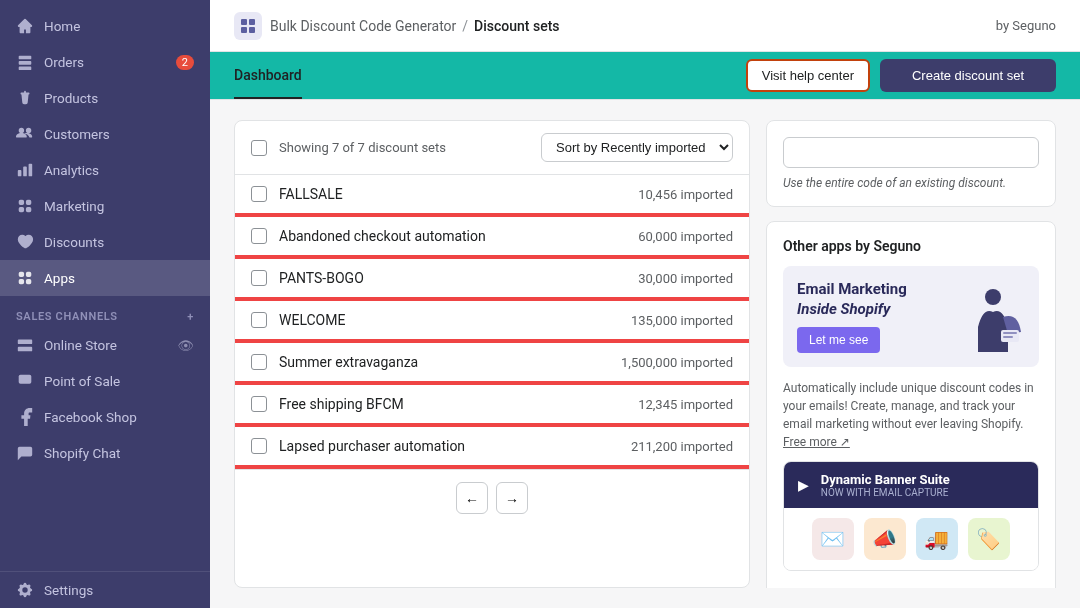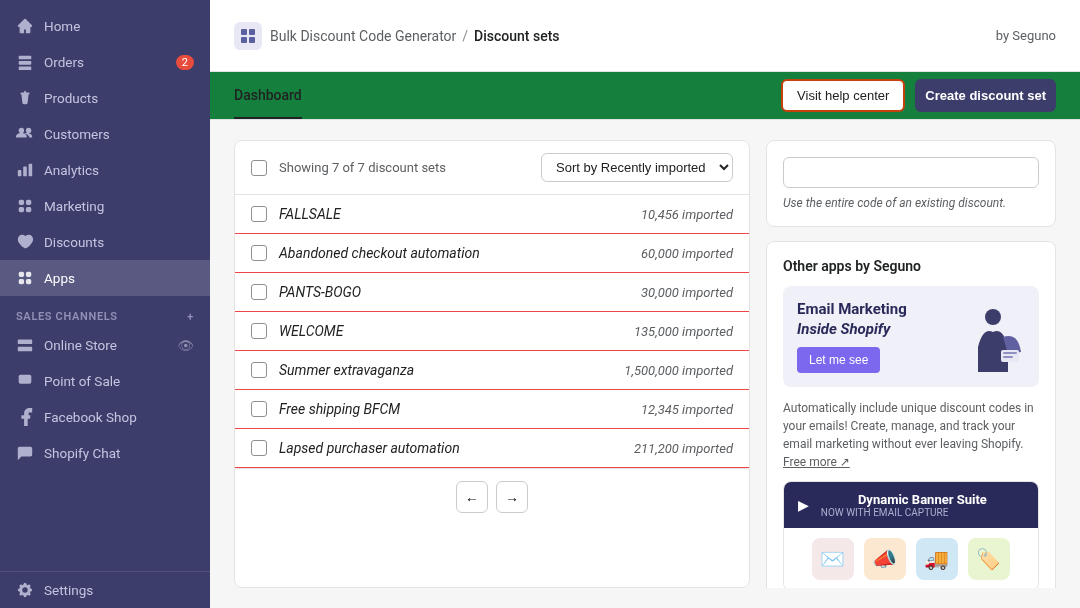--- a/index.html
+++ b/index.html
@@ -73,21 +73,21 @@
       overflow: hidden;
     }
 
     
     .topbar {
       background: #fff;
       border-bottom: 1px solid #e1e3e5;
       padding: 0 24px;
       display: flex;
       align-items: center;
-      height: 72px;
+      height: 52px;
       gap: 8px;
     }
     .topbar-icon {
       width: 28px;
       height: 28px;
       background: #e8e8f5;
       border-radius: 6px;
       display: flex;
       align-items: center;
       justify-content: center;
@@ -105,21 +105,21 @@
     .breadcrumb-current { color: #202223; font-weight: 500; }
     .topbar-right {
       margin-left: auto;
       font-size: 13px;
       color: #5c5f62;
       padding-left: 27px;
     }
 
     
     .subheader {
-      background: #15803d;
+      background: #14b8a6;
       border-bottom: 1px solid #e1e3e5;
       padding: 0 24px;
       display: flex;
       align-items: center;
       justify-content: space-between;
       height: 48px;
     }
     .tab {
       padding: 14px 0;
       margin-right: 24px;
@@ -133,28 +133,28 @@
     .btn-secondary {
       padding: 7px 14px;
       border: 2px solid #c2410c;
       border-radius: 6px;
       background: #fff;
       cursor: pointer;
       font-size: 13px;
       color: #202223;
     }
     .btn-primary {
-      padding: 7px 10px;
+      padding: 7px 32px;
       border: none;
       border-radius: 6px;
       background: #3d3d6b;
       cursor: pointer;
       font-size: 13px;
       color: #fff;
-      font-weight: 700;
+      font-weight: 400;
     }
 
     
     .content {
       flex: 1;
       padding: 20px 24px;
       display: flex;
       gap: 16px;
       overflow: hidden;
     }
@@ -188,24 +188,23 @@
       color: #202223;
       background: #fff;
       cursor: pointer;
     }
 
     
     .discount-row {
       display: flex;
       align-items: center;
       padding: 11px 16px;
-      border-bottom: 1px solid #ef4444;
+      border-bottom: 4px solid #ef4444;
       gap: 12px;
       cursor: pointer;
-      font-style: italic;
     }
     .discount-row:last-of-type { border-bottom: none; }
     .discount-name { flex: 1; font-size: 14px; color: #202223; }
     .discount-count { font-size: 13px; color: #5c5f62; }
 
     
     .checkbox {
       width: 16px;
       height: 16px;
       border: 1.5px solid #8c9196;
@@ -315,21 +314,21 @@
       overflow: hidden;
       margin-bottom: 12px;
     }
     .banner-promo-header {
       background: #2a2a5a;
       padding: 10px 14px;
       display: flex;
       align-items: center;
       gap: 8px;
     }
-    .banner-promo-title { color: #fff; font-size: 13px; font-weight: 700; flex: 1; text-align: center; }
+    .banner-promo-title { color: #fff; font-size: 13px; font-weight: 700; flex: 1; }
     .banner-subtitle { color: #aab0d0; font-size: 10px; }
     .banner-icons-row {
       display: flex;
       padding: 10px 14px;
       gap: 10px;
       background: #fff;
       justify-content: center;
     }
     .banner-icon-box {
       width: 42px;

